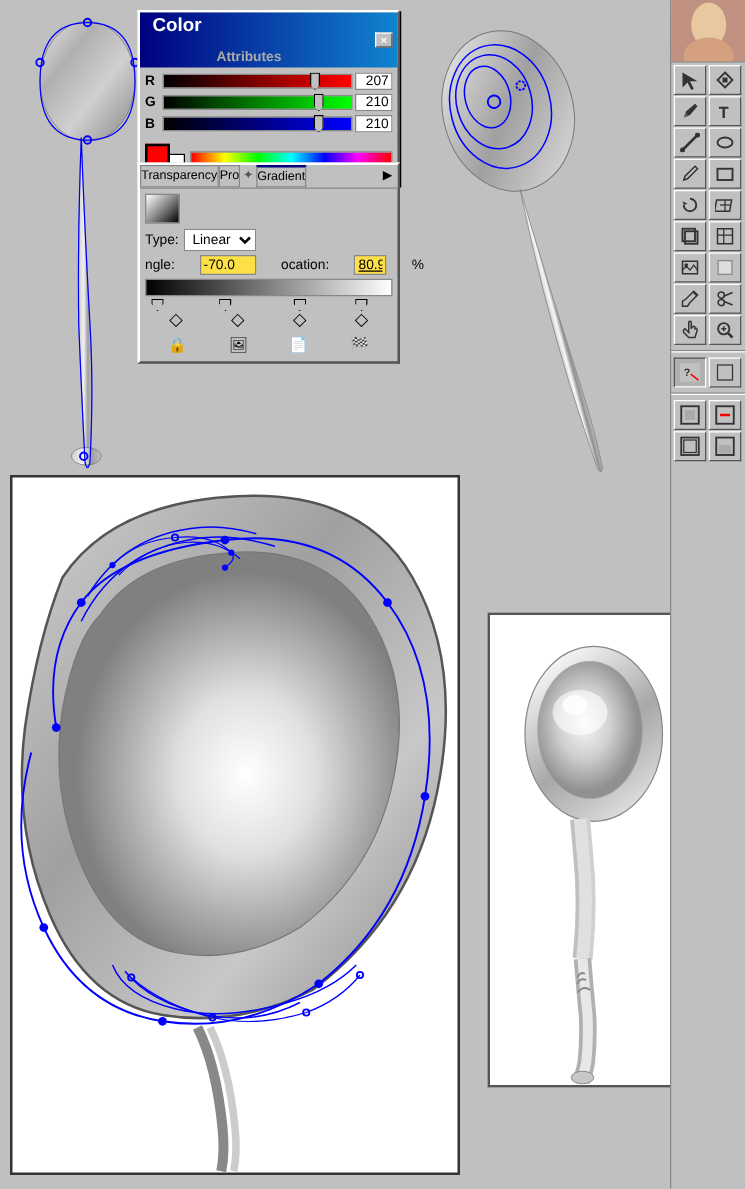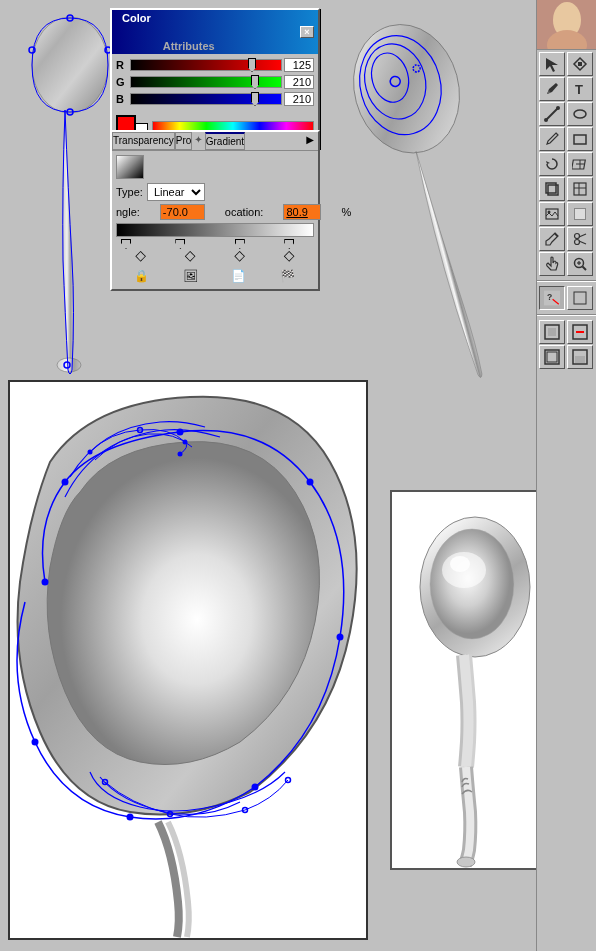--- a/index.html
+++ b/index.html
@@ -249,21 +249,21 @@
       display: flex;
       align-items: center;
       gap: 20px;
       margin-bottom: 3px;
     }
 
     .angle-input {
       width: 45px;
       font-size: 11px;
       border: 1px solid #888;
-      background: #f97316;
+      background: #fde047;
       padding: 1px 2px;
     }
 
     .gradient-bar-row {
       position: relative;
       height: 20px;
       margin-bottom: 4px;
     }
 
     .gradient-bar {
@@ -385,33 +385,33 @@
           <stop offset="70%" style="stop-color:#a0a0a0"></stop>
           <stop offset="100%" style="stop-color:#c0c0c0"></stop>
         </linearGradient>
       </defs>
     </svg>
   </div>
 
   <div class="color-panel">
     <div class="panel-titlebar">
       <div class="panel-tabs" style="background:transparent; border:none; flex:1; display:flex;">
-        <span style="color:white; font-size:11px; font-weight:bold; padding:0 6px;text-align:right;">Color</span>
+        <span style="color:white; font-size:15px; font-weight:bold; padding:0 6px;text-align:right;">Color</span>
         <span style="color:#aaa; font-size:11px; padding:0 6px;margin-top:28px;">Attributes</span>
       </div>
       <div class="close-btn">×</div>
     </div>
 
     <div class="color-sliders">
       <div class="slider-row">
         <span class="slider-label">R</span>
         <div class="slider-track slider-r">
           <div class="slider-thumb" style="left: 78%;"></div>
         </div>
-        <span class="slider-value">125</span>
+        <span class="slider-value">207</span>
       </div>
       <div class="slider-row">
         <span class="slider-label">G</span>
         <div class="slider-track slider-g">
           <div class="slider-thumb" style="left: 80%;"></div>
         </div>
         <span class="slider-value">210</span>
       </div>
       <div class="slider-row">
         <span class="slider-label">B</span>
@@ -452,21 +452,21 @@
         <select class="type-select">
           <option>Linear</option>
           <option>Radial</option>
         </select>
       </div>
 
       <div class="angle-row">
         <span>ngle:</span>
         <input type="text" class="angle-input" value="-70.0" style="">
         <span>ocation:</span>
-        <input type="text" class="angle-input" style="width: 38px; text-decoration: underline;" value="80.9">
+        <input type="text" class="angle-input" style="width: 26px; text-decoration: underline;" value="80.9">
         <span>%</span>
       </div>
 
       <div class="gradient-bar-row">
         <div class="gradient-bar">
         </div>
         <div class="grad-stop" style="left:5px;"></div>
         <div class="grad-stop" style="left:30%;"></div>
         <div class="grad-stop" style="left:60%;"></div>
         <div class="grad-stop" style="left:85%;"></div>

